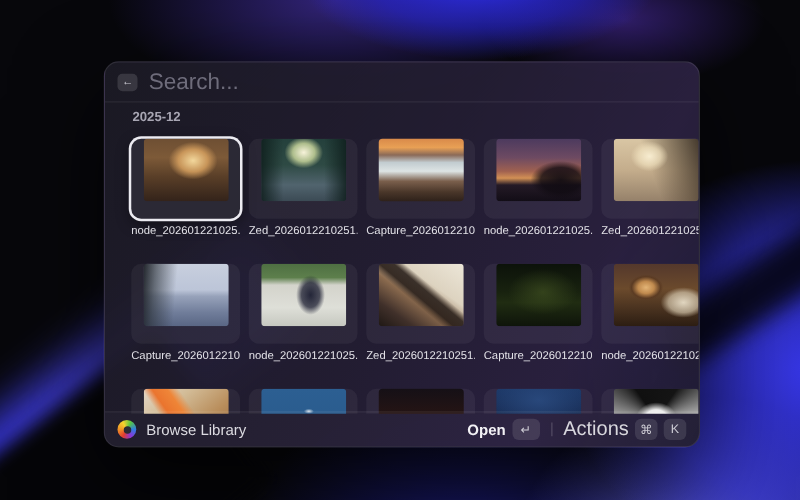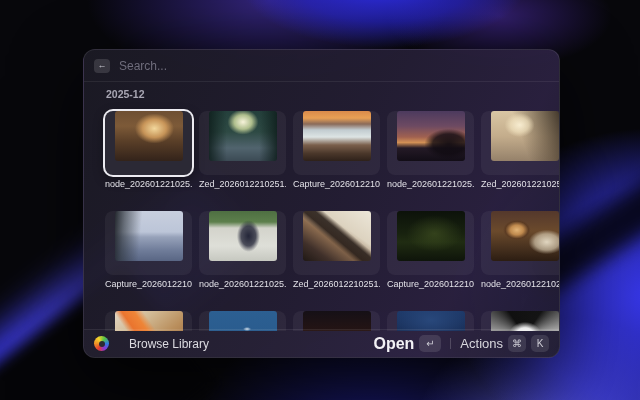--- a/index.html
+++ b/index.html
@@ -25,21 +25,21 @@
 
   
   .window { position:absolute; left:83px; top:49px; width:477px; height:309px; border-radius:12px;
     background:linear-gradient(115deg, rgba(27,26,36,0.97) 0%, rgba(36,30,52,0.95) 50%, rgba(44,34,66,0.93) 78%, rgba(31,27,46,0.96) 100%);
     border:1px solid rgba(255,255,255,0.09);
     box-shadow:0 25px 70px rgba(0,0,0,0.65); overflow:hidden; z-index:2; }
 
   .search-row { height:31px; display:flex; align-items:center; padding:0 10px; gap:9px; }
   .back-btn { width:16px; height:14px; border-radius:4px; background:rgba(255,255,255,0.13); border:none;
     color:#cbcad2; font-size:9px; line-height:13px; display:flex; align-items:center; justify-content:center; cursor:pointer; }
-  .search-input { flex:1; background:transparent; border:none; outline:none; color:#e9e8ee; font-size:12px;
+  .search-input { flex:1; background:transparent; border:none; outline:none; color:#e9e8ee; font-size:18px;
     font-family:"Liberation Sans", sans-serif; }
   .search-input::placeholder { color:#6e6c7b; }
   .divider { height:1px; background:rgba(255,255,255,0.07); }
 
   .content { position:relative; height:249px; padding:0 21px; overflow:hidden; }
   .section-label { margin:6px 1px 4px 1px; font-size:10.5px; font-weight:700; color:#a8a6b3; }
   .grid { display:grid; grid-template-columns:repeat(5, 87px); column-gap:7px; row-gap:13px; }
   .item { width:87px; cursor:pointer; }
   .cell { width:87px; height:64px; border-radius:8px; background:rgba(255,255,255,0.05); }
   .item.selected .cell { background:#2b2935; box-shadow:0 0 0 2px #ecebf1, 0 4px 12px rgba(0,0,0,0.45); }
@@ -101,28 +101,28 @@
   .ph-bw-skyscrapers { background:
     radial-gradient(20px 16px at 50% 48%, #fafafa 0%, #ececec 45%, rgba(200,200,200,0.5) 66%, transparent 82%),
     conic-gradient(from 35deg at 50% 48%, #141414 0deg, #f0f0f0 70deg, #1a1a1a 140deg, #e6e6e6 215deg, #101010 290deg, #141414 360deg); }
 
   
   .footer { position:absolute; left:0; right:0; bottom:0; height:28px; border-top:1px solid rgba(255,255,255,0.07);
     background:rgba(255,255,255,0.02); display:flex; align-items:center; padding:0 10px; }
   .app-icon { width:15px; height:15px; border-radius:50%; position:relative; flex:0 0 auto;
     background:conic-gradient(from 210deg, #e33d2e, #f09327, #f6d32d, #57c443, #2f7de1, #8a36d6, #e33d2e); }
   .app-icon::after { content:''; position:absolute; inset:4.5px; border-radius:50%; background:#2c2b33; }
-  .app-label { margin-left:20px; font-size:12px; color:#dcdbe1;text-align:right; }
+  .app-label { margin-left:8px; font-size:12px; color:#dcdbe1;text-align:right; }
   .footer-right { margin-left:auto; display:flex; align-items:center; }
-  .open-label { font-size:16px; font-weight:700; color:#f2f1f5; cursor:pointer; }
+  .open-label { font-size:12px; font-weight:700; color:#f2f1f5; cursor:pointer; }
   .key { min-width:18px; height:17px; padding:0 4px; margin-left:5px; background:rgba(255,255,255,0.11);
     border-radius:5px; font-size:10px; color:#cdccd4; display:flex; align-items:center; justify-content:center; }
   .key-wide { min-width:22px; }
   .vdiv { width:1px; height:11px; background:rgba(255,255,255,0.18); margin:0 9px; }
-  .actions-label { font-size:13px; color:#d8d7dd; cursor:pointer; }
+  .actions-label { font-size:16px; color:#d8d7dd; cursor:pointer; }
 </style>
 </head>
 <body>
 
 <div class="bg">
   <div class="band-bl"></div>
   <div class="wedge-bl"></div>
   <div class="slice-r"></div>
 </div>
 

